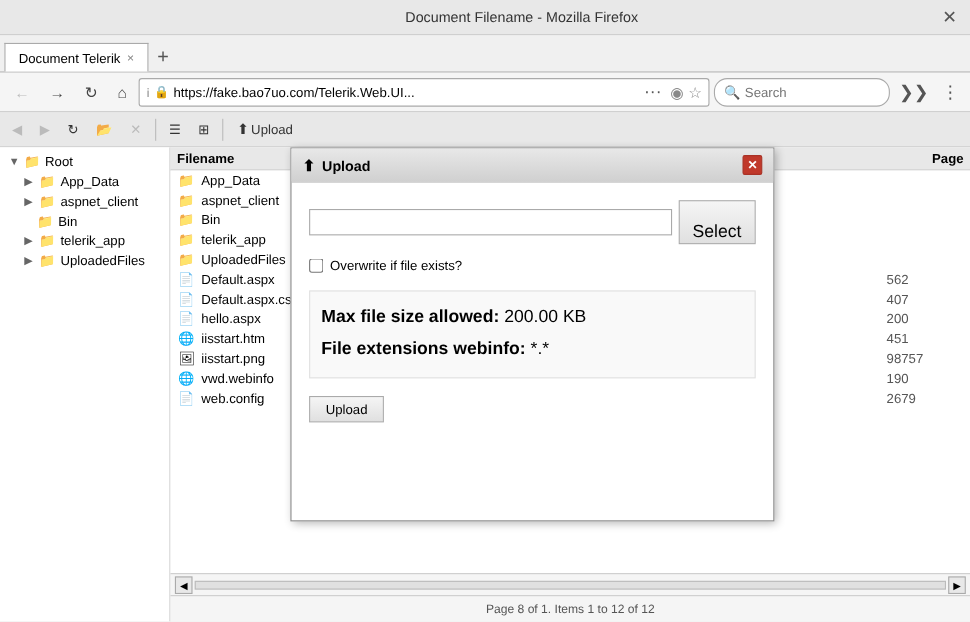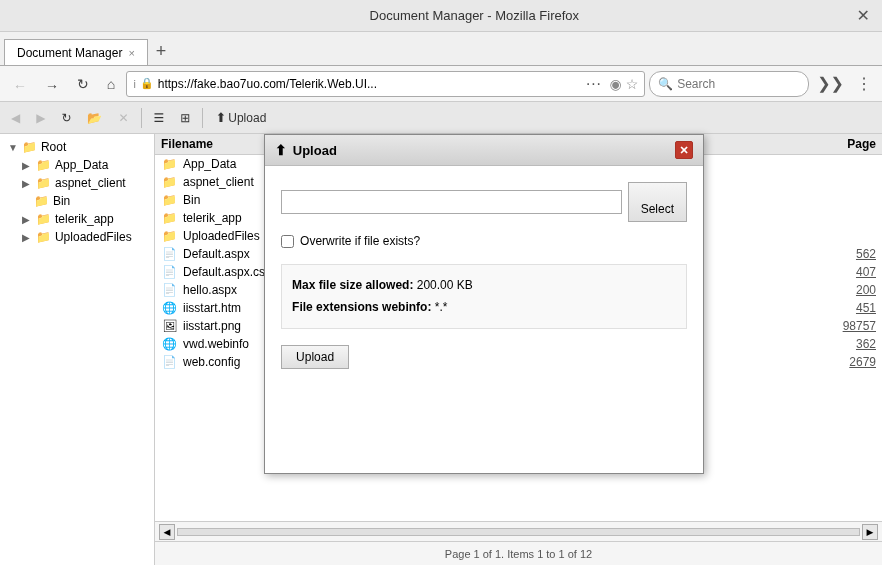--- a/index.html
+++ b/index.html
@@ -170,21 +170,21 @@
     }
     .file-item {
       display: flex;
       align-items: center;
       padding: 2px 6px;
       cursor: pointer;
       font-size: 12px;
     }
     .file-item .file-icon { width: 18px; text-align: center; margin-right: 4px; }
     .file-item .file-name { flex: 1; }
-    .file-item .file-size { width: 70px; text-align: right; color: #555; text-decoration: underline; }
+    .file-item .file-size { width: 70px; text-align: left; color: #555; }
 
     
     .file-list-footer {
       display: flex;
       align-items: center;
       height: 20px;
       border-top: 1px solid #ccc;
       background: #f5f5f5;
       padding: 0 4px;
     }
@@ -282,59 +282,59 @@
       flex: 1;
       height: 24px;
       border: 1px solid #aaa;
       background: #fff;
     }
     .select-btn {
       background: linear-gradient(to bottom, #f5f5f5, #e0e0e0);
       border: 1px solid #aaa;
       padding: 19px 12px;
       cursor: pointer;
-      font-size: 12px;
+      font-size: 16px;
       height: 36px;
     }
     .overwrite-row {
       display: flex;
       align-items: center;
       gap: 6px;
       margin-bottom: 16px;
       font-size: 12px;
     }
     .file-info {
       background: #f9f9f9;
       border: 1px solid #e0e0e0;
       padding: 10px;
       margin-bottom: 16px;
-      font-size: 12px;
+      font-size: 16px;
       line-height: 1.8;
     }
     .file-info strong { font-weight: bold; }
     .upload-btn {
       background: linear-gradient(to bottom, #f5f5f5, #e0e0e0);
       border: 1px solid #aaa;
       padding: 4px 14px;
       cursor: pointer;
       font-size: 12px;
     }
   </style>
 </head>
 <body>
 
 <div class="title-bar">
   <span style="width:80px"></span>
-  <span class="title-bar-text">Document Manager - Mozilla Firefox</span>
+  <span class="title-bar-text">Document Filename - Mozilla Firefox</span>
   <span class="title-bar-close">✕</span>
 </div>
 
 <div class="tab-bar">
   <div class="tab">
-    <span>Document Manager</span>
+    <span>Document Telerik</span>
     <span class="tab-close">×</span>
   </div>
   <button class="tab-new">+</button>
 </div>
 
 <div class="nav-bar">
   <button class="nav-btn disabled">←</button>
   <button class="nav-btn">→</button>
   <button class="nav-btn">↻</button>
   <button class="nav-btn">⌂</button>
@@ -460,37 +460,37 @@
         <span class="file-size">451</span>
       </div>
       <div class="file-item">
         <span class="file-icon">🖼</span>
         <span class="file-name">iisstart.png</span>
         <span class="file-size">98757</span>
       </div>
       <div class="file-item">
         <span class="file-icon">🌐</span>
         <span class="file-name">vwd.webinfo</span>
-        <span class="file-size">362</span>
+        <span class="file-size">190</span>
       </div>
       <div class="file-item">
         <span class="file-icon">📄</span>
         <span class="file-name">web.config</span>
         <span class="file-size">2679</span>
       </div>
     </div>
 
     <div class="file-list-footer">
       <div class="scroll-left">◀</div>
       <div class="scroll-track"></div>
       <div class="scroll-right">▶</div>
     </div>
 
     <div class="pagination">
-      <span>Page 1 of 1. Items 1 to 1 of 12</span>
+      <span>Page 8 of 1. Items 1 to 12 of 12</span>
     </div>
 
     <div class="dialog-overlay">
       <div class="dialog" style="top:0;left:15%;right:auto;bottom:auto;margin:0;">
         <div class="dialog-title">
           <div class="dialog-title-left">
             <span style="font-size:14px;">⬆</span>
             <span>Upload</span>
           </div>
           <div class="dialog-close-btn">✕</div>

